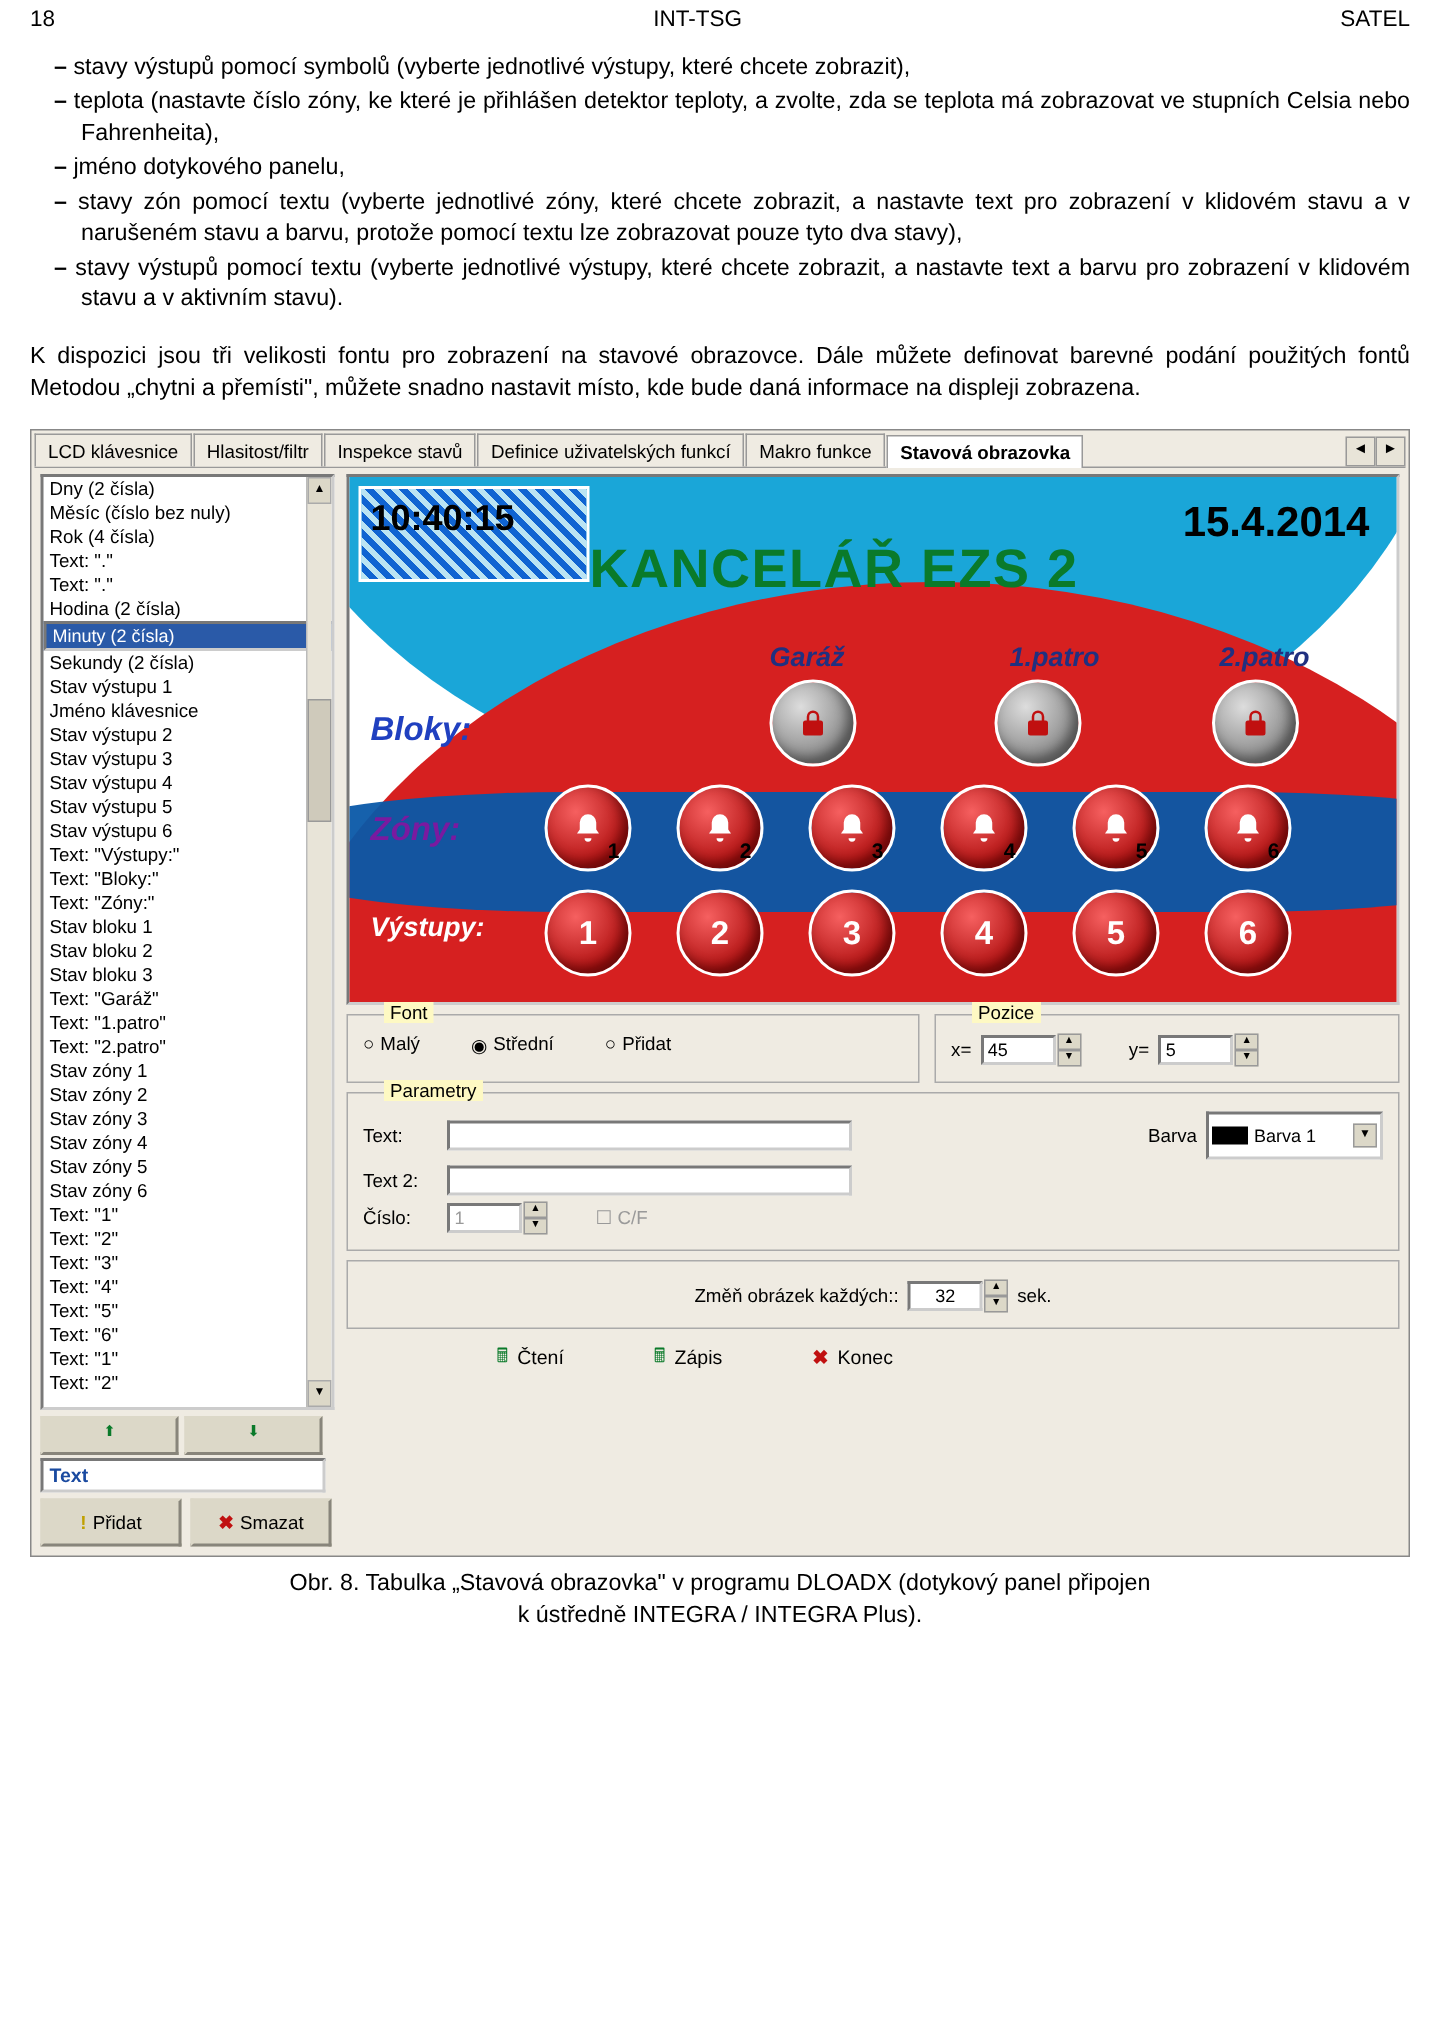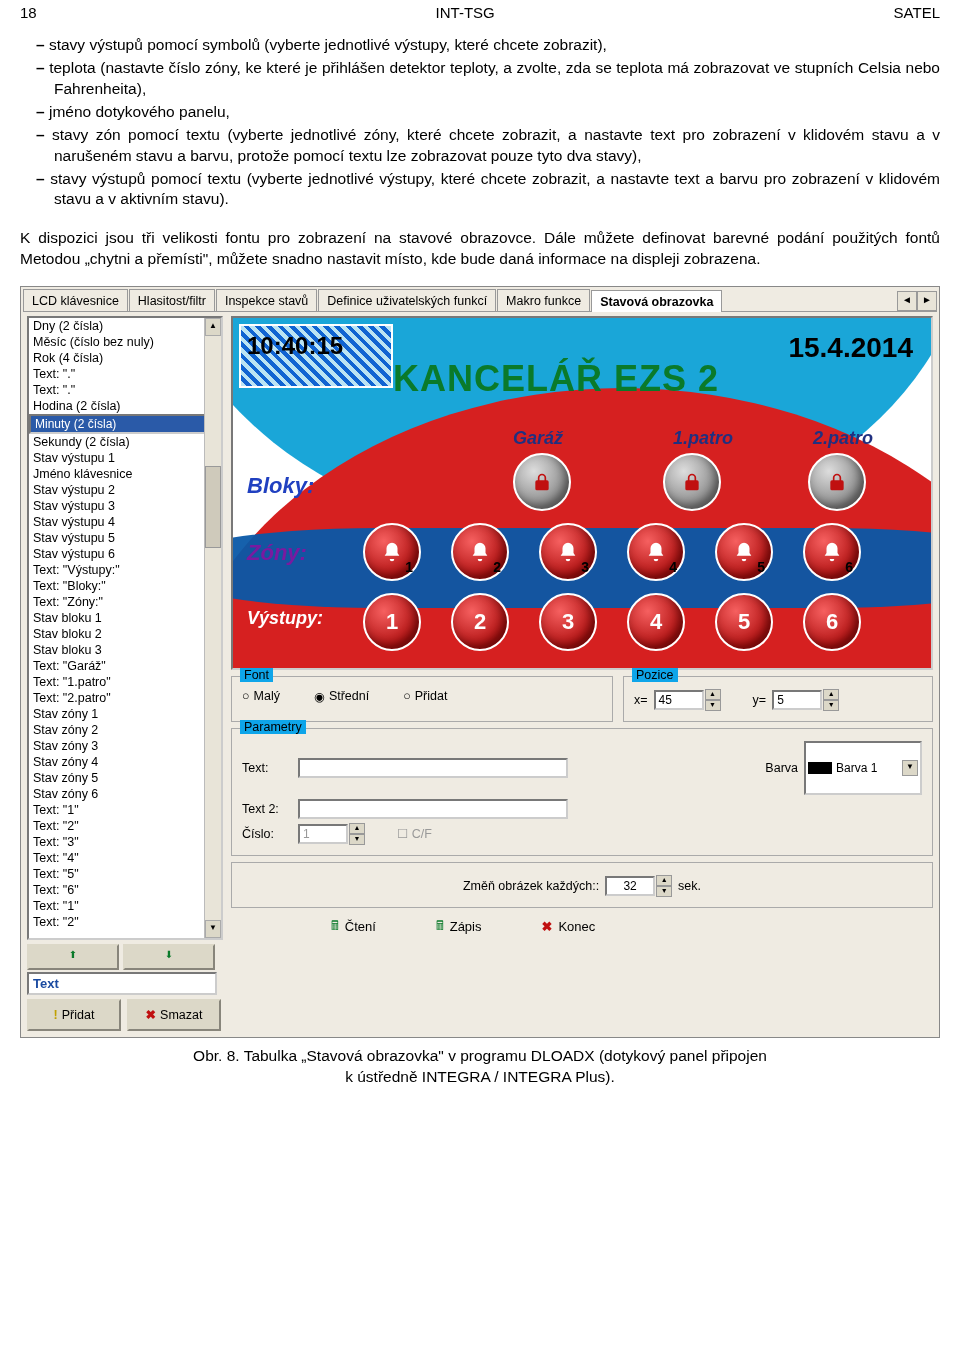--- a/index.html
+++ b/index.html
@@ -38,32 +38,32 @@
 .p1{left:440px;top:110px;color:#203080}
 .p2{left:580px;top:110px;color:#203080}
 .bloky{left:14px;top:155px;color:#2040c0;font-size:22px;font-style:italic}
 .zony{left:14px;top:222px;color:#7a1aa0;font-size:22px;font-style:italic}
 .vystup{left:14px;top:290px;color:#fff;font-size:18px;font-style:italic}
 .circ{position:absolute;width:54px;height:54px;border-radius:50%;background:radial-gradient(circle at 35% 30%,#f66060,#b01010 70%);border:2px solid #fff;box-shadow:inset -4px -4px 8px rgba(0,0,0,.4);display:flex;align-items:center;justify-content:center;color:#fff;font-weight:bold;font-size:22px}
 .circ.gray{background:radial-gradient(circle at 35% 30%,#ddd,#888 70%)}
 .lockicon{width:20px;height:20px;fill:#c01010}
 .bellicon{width:22px;height:22px;fill:#fff}
 .panelgrp{border:1px solid #aaa;margin-top:6px;padding:8px 10px 6px;background:#efebe2;position:relative;font-size:12.5px}
-.panelgrp .lg{position:absolute;top:-9px;left:8px;background:#0ea5e9;padding:0 4px}
+.panelgrp .lg{position:absolute;top:-9px;left:24px;background:#fef9c3;padding:0 4px}
 .row{display:flex;align-items:center;gap:6px;margin:4px 0}
 .row label{white-space:nowrap}
 .radio{display:flex;align-items:center;gap:4px;margin-right:28px}
 .inp{border:2px inset #ccc;background:#fff;padding:1px 3px;font-size:12px}
 .spin{display:inline-flex;align-items:center}
 .spin .inp{width:40px}
 .spin .btns{display:flex;flex-direction:column;margin-left:1px}
 .spin .btns div{width:14px;height:9px;background:#dcd8c8;border:1px solid #999;font-size:7px;line-height:7px;text-align:center}
 .twocol{display:flex;gap:10px}
 .twocol>div{flex:1}
-.sel{border:2px inset #ccc;background:#fff;padding:17px 2px;display:flex;align-items:center;gap:4px;font-size:12px}
+.sel{border:2px inset #ccc;background:#fff;padding:6px 2px;display:flex;align-items:center;gap:4px;font-size:12px}
 .sel .sw{width:24px;height:12px;background:#000}
 .sel .ar{margin-left:auto;width:14px;height:14px;background:#dcd8c8;border:1px solid #999;font-size:8px;text-align:center;line-height:12px}
 .listctrl{display:flex;gap:4px;margin:2px 4px}
 .smbtn{width:88px;height:22px;border:2px outset #dcd8c8;background:#dcd8c8;font-size:10px;text-align:center;line-height:18px}
 .txtfield{border:2px inset #ccc;background:#fff;color:#1a4aa0;font-weight:bold;padding:2px 4px;width:178px;margin:2px 4px;font-size:13px}
 .actbtn{width:90px;height:28px;border:2px outset #dcd8c8;background:#dcd8c8;display:flex;align-items:center;justify-content:center;gap:4px;font-size:12.5px}
 .mainbtns{display:flex;gap:60px;margin-left:100px;padding:8px 0}
 .mbtn{display:flex;align-items:center;gap:6px;font-size:13px}
 .caption{text-align:center;font-size:15.5px;margin-top:8px;line-height:1.35}
 .disabled{color:#999}

